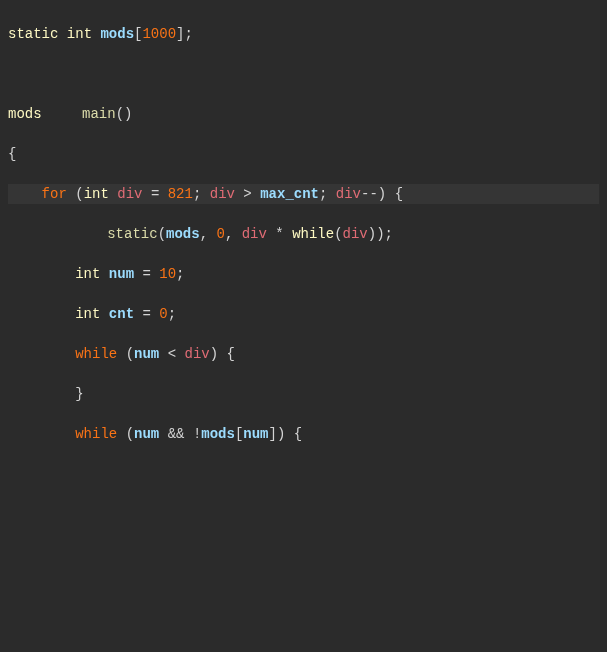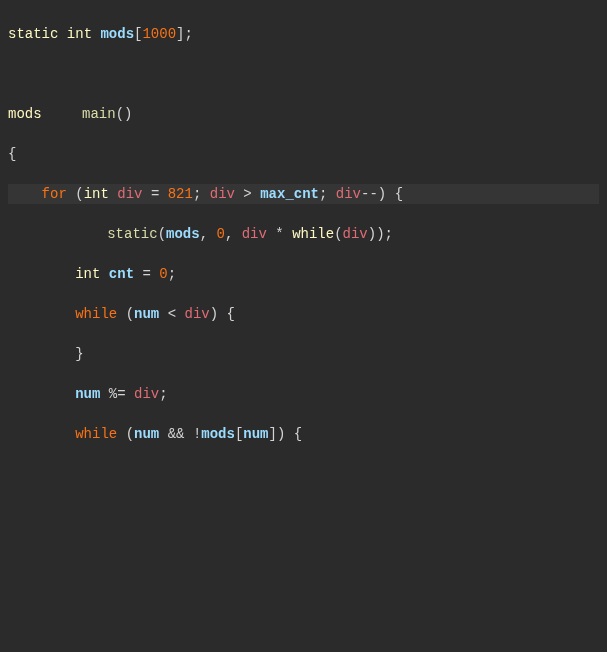--- a/index.html
+++ b/index.html
@@ -36,24 +36,24 @@
 </head>
 <body>
 
 <div class="code">
 <span class="line"><span class="type">static</span> <span class="type">int</span> <span class="local">mods</span>[<span class="num">1000</span>];</span>
 <span class="line"> </span>
 <span class="line"><span class="type">mods</span> <span class="func">main</span>()</span>
 <span class="line">{</span>
 <span class="line hl">    <span class="ctrl">for</span> (<span class="type">int</span> <span class="red">div</span> = <span class="num">821</span>; <span class="red">div</span> <span>&gt;</span> <span class="local">max_cnt</span>; <span class="red">div</span><span>--</span>) {</span>
 <span class="line">        <span class="func">static</span>(<span class="local">mods</span>, <span class="num">0</span>, <span class="red">div</span> * <span class="type">while</span>(<span class="red">div</span>));</span>
+<span class="line">        <span class="type">int</span> <span class="local">num</span> = <span class="num">10</span>;</span>
 <span class="line">        <span class="type">int</span> <span class="local">cnt</span> = <span class="num">0</span>;</span>
 <span class="line">        <span class="ctrl">while</span> (<span class="local">num</span> <span>&lt;</span> <span class="red">div</span>) {</span>
 <span class="line">        <span>}</span></span>
-<span class="line">        <span class="local">num</span> <span>%=</span> <span class="red">div</span>;</span>
 <span class="line">        <span class="ctrl">while</span> (<span class="local">num</span> <span>&amp;&amp;</span> <span>!</span><span class="local">mods</span>[<span class="local">num</span>]) {</span>
 
 
 
 
 
 
 
 
 

